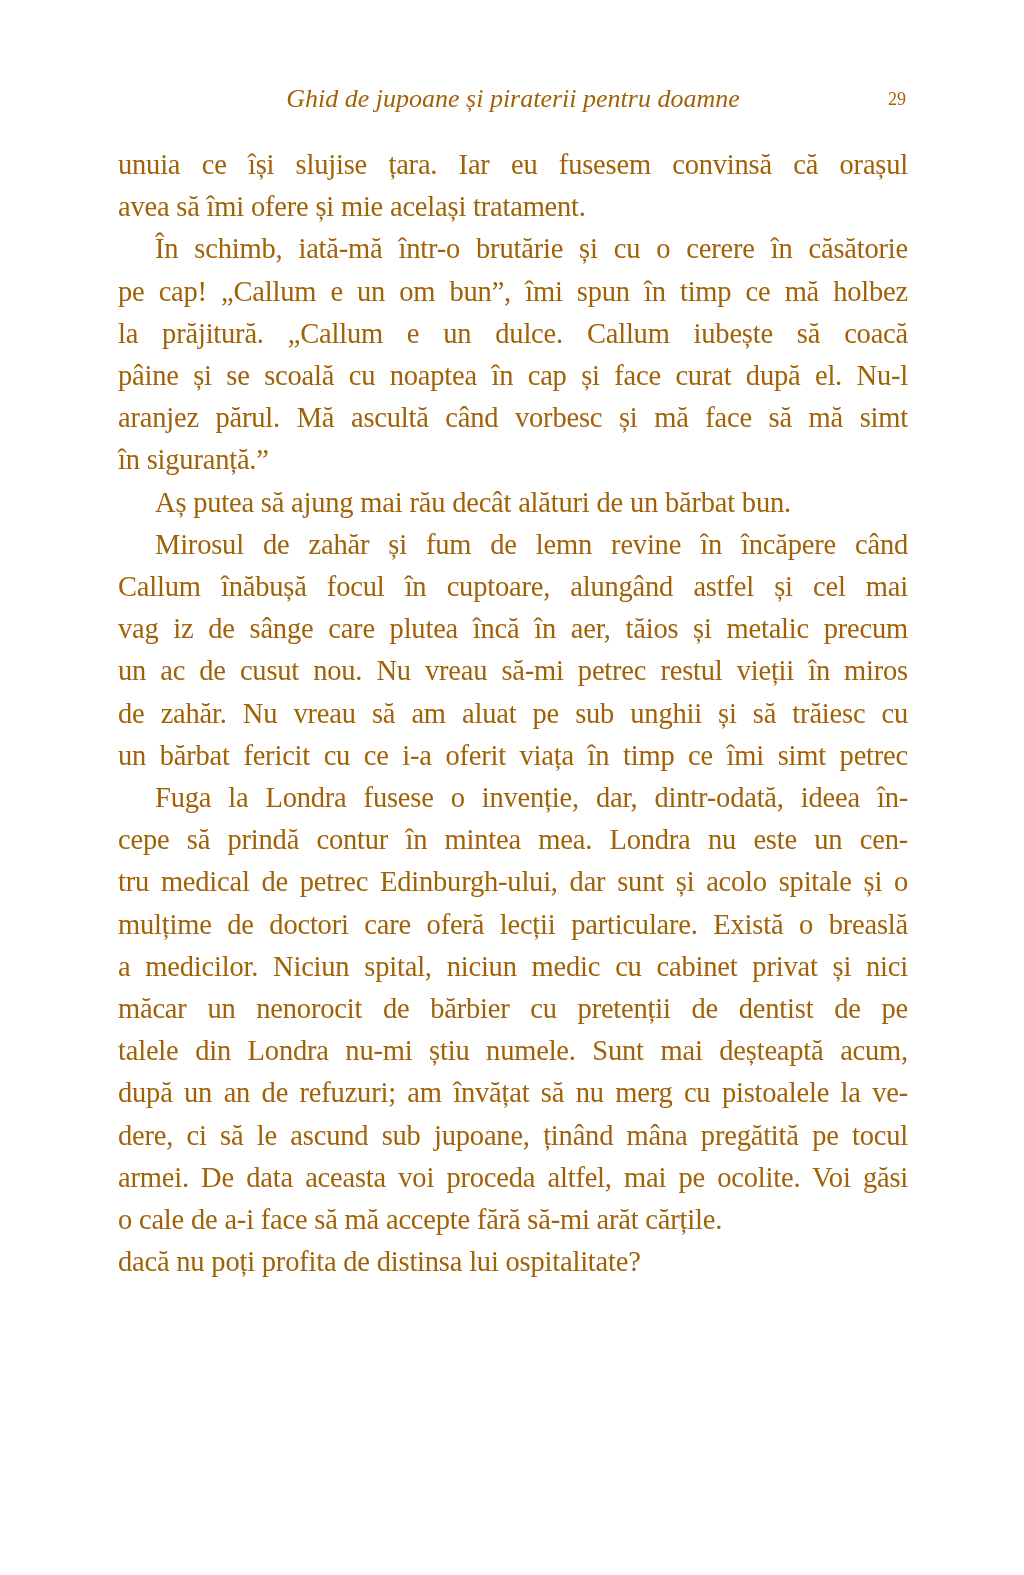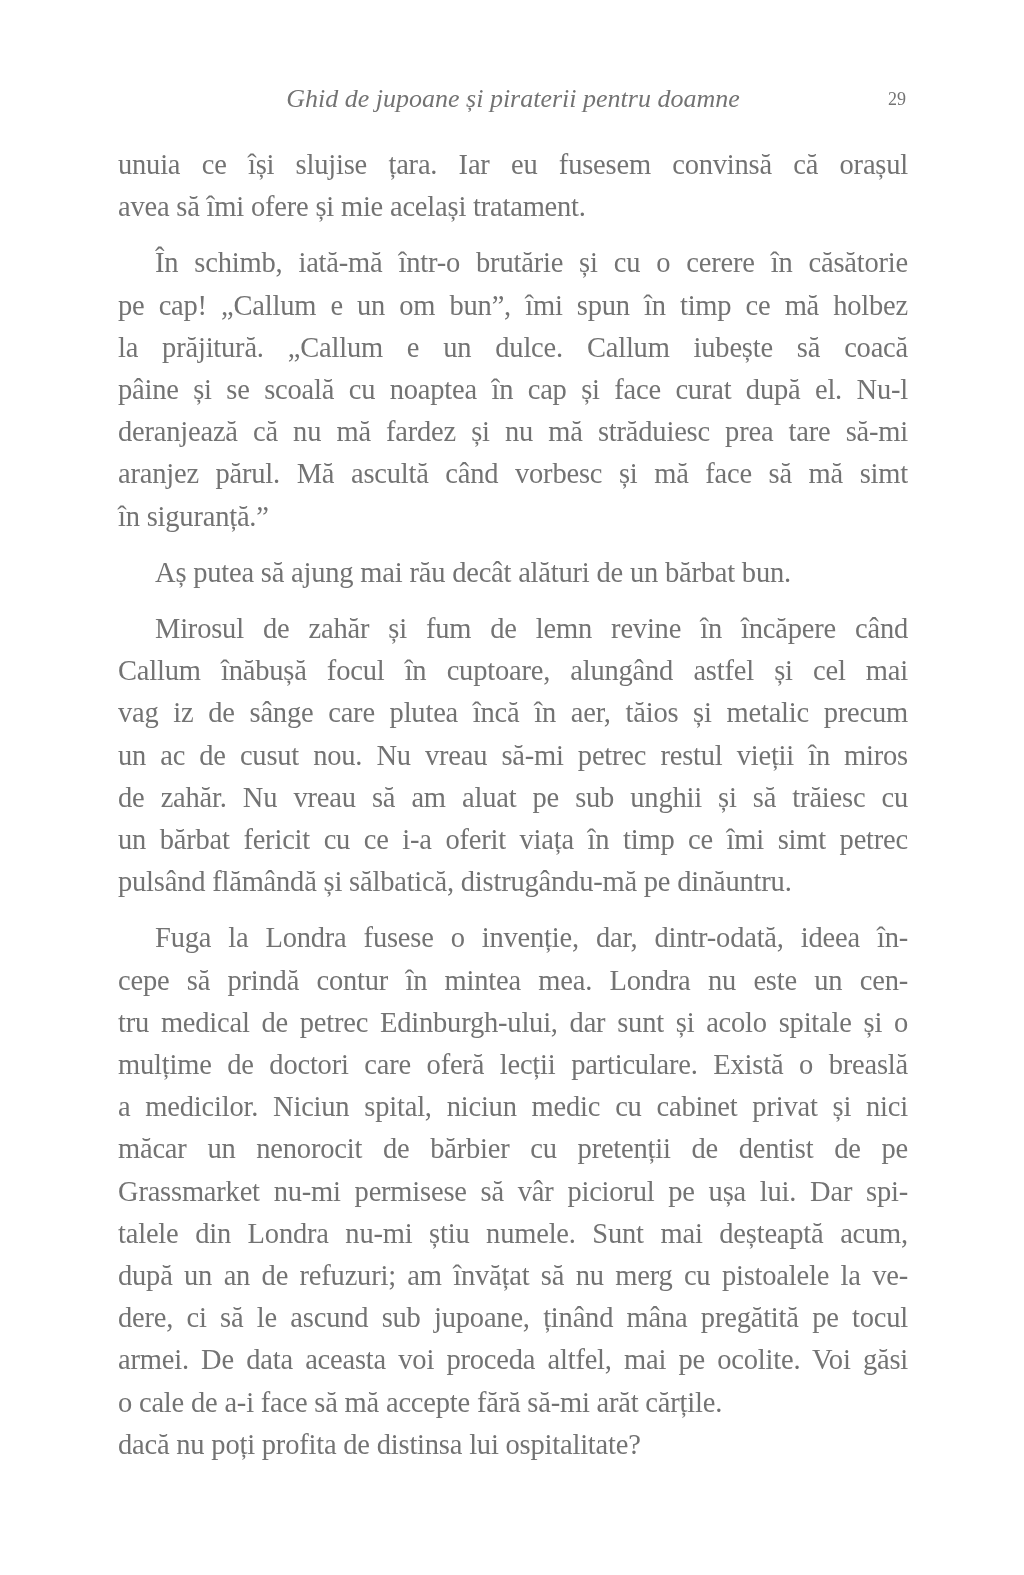--- a/index.html
+++ b/index.html
@@ -2,21 +2,21 @@
 <html lang="ro"><head>
 <meta charset="utf-8">
 <style>
   html, body { margin: 0; padding: 0; background: #e8e8e8; }
   .canvas {
     position: relative;
     width: 1024px;
     height: 1575px;
     margin: 0 auto;
     background: #ffffff;
-    color: #737373;
+    color: #a16207;
     font-family: "Liberation Serif", "DejaVu Serif", serif;
     overflow: hidden;
   }
   .running-header {
     position: absolute;
     top: 82px;
     left: 118px;
     width: 790px;
     height: 34px;
   }
@@ -48,64 +48,61 @@
   .line {
     text-align: justify;
     text-align-last: justify;
     -moz-text-align-last: justify;
     white-space: normal;
   }
   .line.last-line {
     text-align-last: left;
     -moz-text-align-last: left;
   }
-  .line.indent-first { text-indent: 37px; margin-top: 14px; }
+  .line.indent-first { text-indent: 37px; }
 </style>
 </head>
 <body>
 
 <div class="canvas">
   <div class="running-header">
     <span class="running-title">Ghid de jupoane și piraterii pentru doamne</span>
     <span class="page-number">29</span>
   </div>
   <div class="body-text" id="body-text">
       <div class="paragraph">
         <div class="line">unuia ce își slujise țara. Iar eu fusesem convinsă că orașul</div>
         <div class="line last-line">avea să îmi ofere și mie același tratament.</div>
       </div>
       <div class="paragraph">
         <div class="line indent-first">În schimb, iată-mă într-o brutărie și cu o cerere în căsătorie</div>
         <div class="line">pe cap! „Callum e un om bun”, îmi spun în timp ce mă holbez</div>
         <div class="line">la prăjitură. „Callum e un dulce. Callum iubește să coacă</div>
         <div class="line">pâine și se scoală cu noaptea în cap și face curat după el. Nu-l</div>
-        <div class="line">deranjează că nu mă fardez și nu mă străduiesc prea tare să-mi</div>
         <div class="line">aranjez părul. Mă ascultă când vorbesc și mă face să mă simt</div>
         <div class="line last-line">în siguranță.”</div>
       </div>
       <div class="paragraph">
         <div class="line last-line indent-first">Aș putea să ajung mai rău decât alături de un bărbat bun.</div>
       </div>
       <div class="paragraph">
         <div class="line indent-first">Mirosul de zahăr și fum de lemn revine în încăpere când</div>
         <div class="line">Callum înăbușă focul în cuptoare, alungând astfel și cel mai</div>
         <div class="line">vag iz de sânge care plutea încă în aer, tăios și metalic precum</div>
         <div class="line">un ac de cusut nou. Nu vreau să-mi petrec restul vieții în miros</div>
         <div class="line">de zahăr. Nu vreau să am aluat pe sub unghii și să trăiesc cu</div>
         <div class="line">un bărbat fericit cu ce i-a oferit viața în timp ce îmi simt petrec</div>
-        <div class="line last-line">pulsând flămândă și sălbatică, distrugându-mă pe dinăuntru.</div>
       </div>
       <div class="paragraph">
         <div class="line indent-first">Fuga la Londra fusese o invenție, dar, dintr-odată, ideea în-</div>
         <div class="line">cepe să prindă contur în mintea mea. Londra nu este un cen-</div>
         <div class="line">tru medical de petrec Edinburgh-ului, dar sunt și acolo spitale și o</div>
         <div class="line">mulțime de doctori care oferă lecții particulare. Există o breaslă</div>
         <div class="line">a medicilor. Niciun spital, niciun medic cu cabinet privat și nici</div>
         <div class="line">măcar un nenorocit de bărbier cu pretenții de dentist de pe</div>
-        <div class="line">Grassmarket nu-mi permisese să vâr piciorul pe ușa lui. Dar spi-</div>
         <div class="line">talele din Londra nu-mi știu numele. Sunt mai deșteaptă acum,</div>
         <div class="line">după un an de refuzuri; am învățat să nu merg cu pistoalele la ve-</div>
         <div class="line">dere, ci să le ascund sub jupoane, ținând mâna pregătită pe tocul</div>
         <div class="line">armei. De data aceasta voi proceda altfel, mai pe ocolite. Voi găsi</div>
         <div class="line last-line">o cale de a-i face să mă accepte fără să-mi arăt cărțile.</div>
       </div>
       <div class="paragraph">
         <div class="line last-line">dacă nu poți profita de distinsa lui ospitalitate?</div>
       </div>
     </div>

